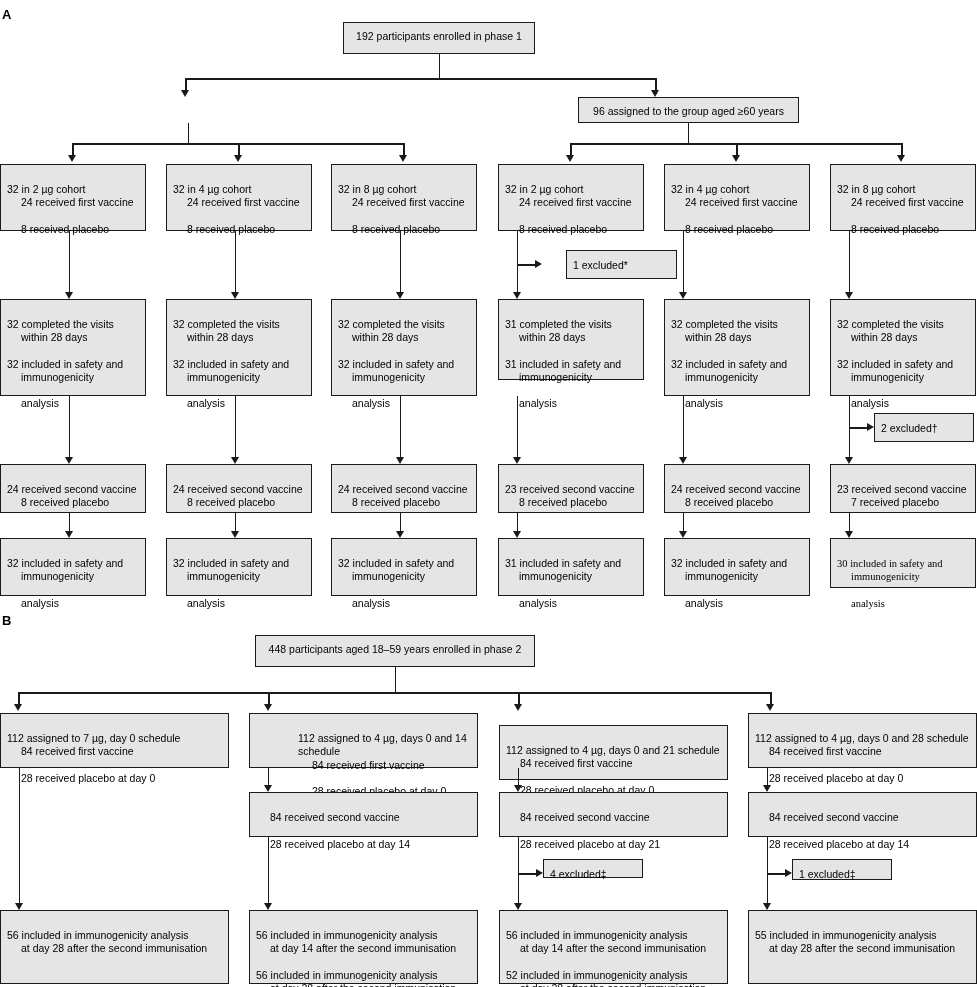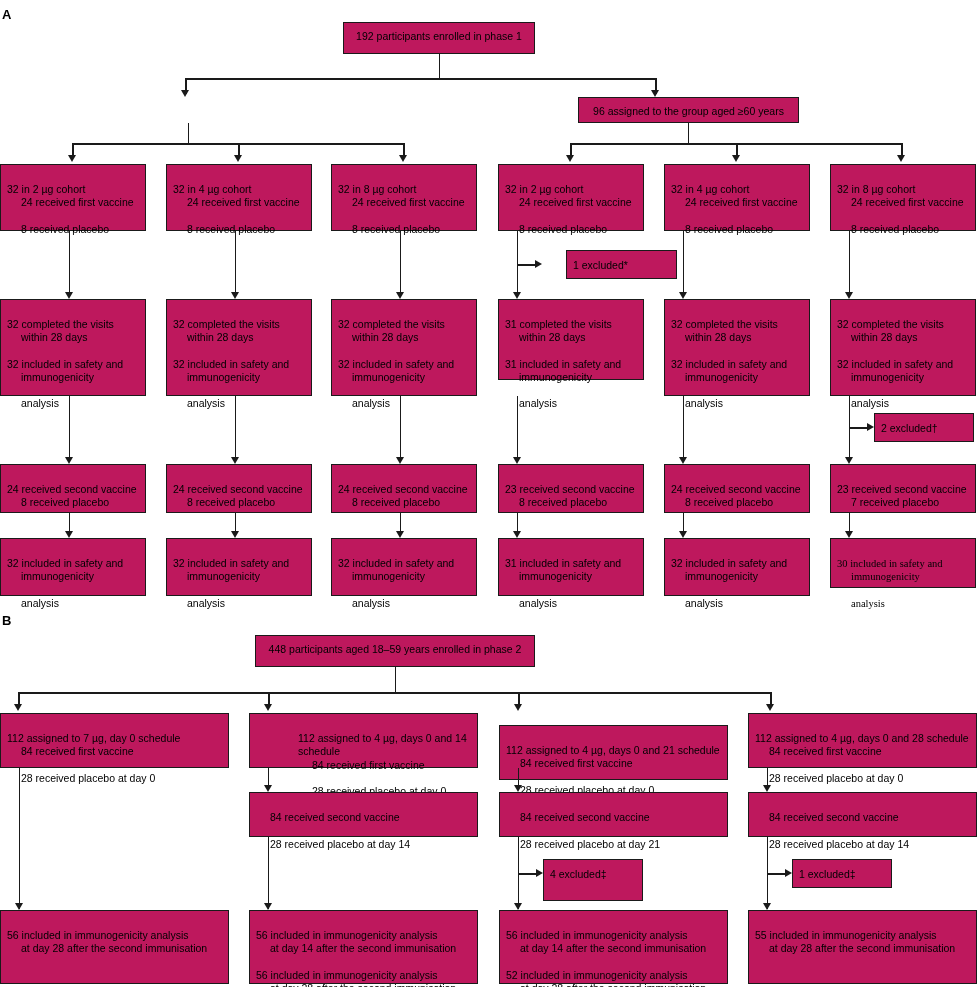--- a/index.html
+++ b/index.html
@@ -23,21 +23,21 @@
     position: absolute;
     font-size: 13px;
     font-weight: bold;
     line-height: 1;
     color: #000;
   }
   .box {
     position: absolute;
     box-sizing: border-box;
     border: 1.5px solid #1a1a1a;
-    background: #be185d;
+    background: #e5e5e5;
     font-size: 10.5px;
     line-height: 13.2px;
     padding: 5px 6px 4px 6px;
     white-space: pre-line;
   }
   .box.center {
     text-align: center;
     padding-top: 7px;
   }
   .box .ind {
@@ -331,21 +331,21 @@
   </div>
   <div class="vline" style="left:517.5px; top:768px; height:21px;"></div>
   <div class="arrow-down" style="left:514px; top:785px;"></div>
   <div class="box" style="left:499px; top:792px; width:229px; height:45px;">
     <span class="ind">84 received second vaccine</span>
     <span class="ind">28 received placebo at day 21</span>
   </div>
   <div class="vline" style="left:517.5px; top:837px; height:72px;"></div>
   <div class="hline" style="left:517.5px; top:873px; width:19px;"></div>
   <div class="arrow-right" style="left:536px; top:869px;"></div>
-  <div class="box" style="left:543px; top:859px; width:100px; height:42px; padding-top:8px;">4 excluded‡</div>
+  <div class="box" style="left:543px; top:859px; width:100px; height:19px; padding-top:8px;">4 excluded‡</div>
   <div class="arrow-down" style="left:514px; top:903px;"></div>
   <div class="box" style="left:499px; top:910px; width:229px; height:74px;">
     <span>56 included in immunogenicity analysis</span>
     <span class="ind">at day 14 after the second immunisation</span>
     <span>52 included in immunogenicity analysis</span>
     <span class="ind">at day 28 after the second immunisation</span>
   </div>
 
   <div class="box" style="left:748px; top:713px; width:229px; height:55px;">
     <span>112 assigned to 4 µg, days 0 and 28 schedule</span>
@@ -354,20 +354,20 @@
   </div>
   <div class="vline" style="left:766.5px; top:768px; height:21px;"></div>
   <div class="arrow-down" style="left:763px; top:785px;"></div>
   <div class="box" style="left:748px; top:792px; width:229px; height:45px;">
     <span class="ind">84 received second vaccine</span>
     <span class="ind">28 received placebo at day 14</span>
   </div>
   <div class="vline" style="left:766.5px; top:837px; height:72px;"></div>
   <div class="hline" style="left:766.5px; top:873px; width:19px;"></div>
   <div class="arrow-right" style="left:785px; top:869px;"></div>
-  <div class="box" style="left:792px; top:859px; width:100px; height:29px; padding-top:8px;">1 excluded‡</div>
+  <div class="box" style="left:792px; top:859px; width:100px; height:21px; padding-top:8px;">1 excluded‡</div>
   <div class="arrow-down" style="left:763px; top:903px;"></div>
   <div class="box" style="left:748px; top:910px; width:229px; height:74px;">
     <span>55 included in immunogenicity analysis</span>
     <span class="ind">at day 28 after the second immunisation</span>
   </div>
 
 </div>
 
 </body></html>

